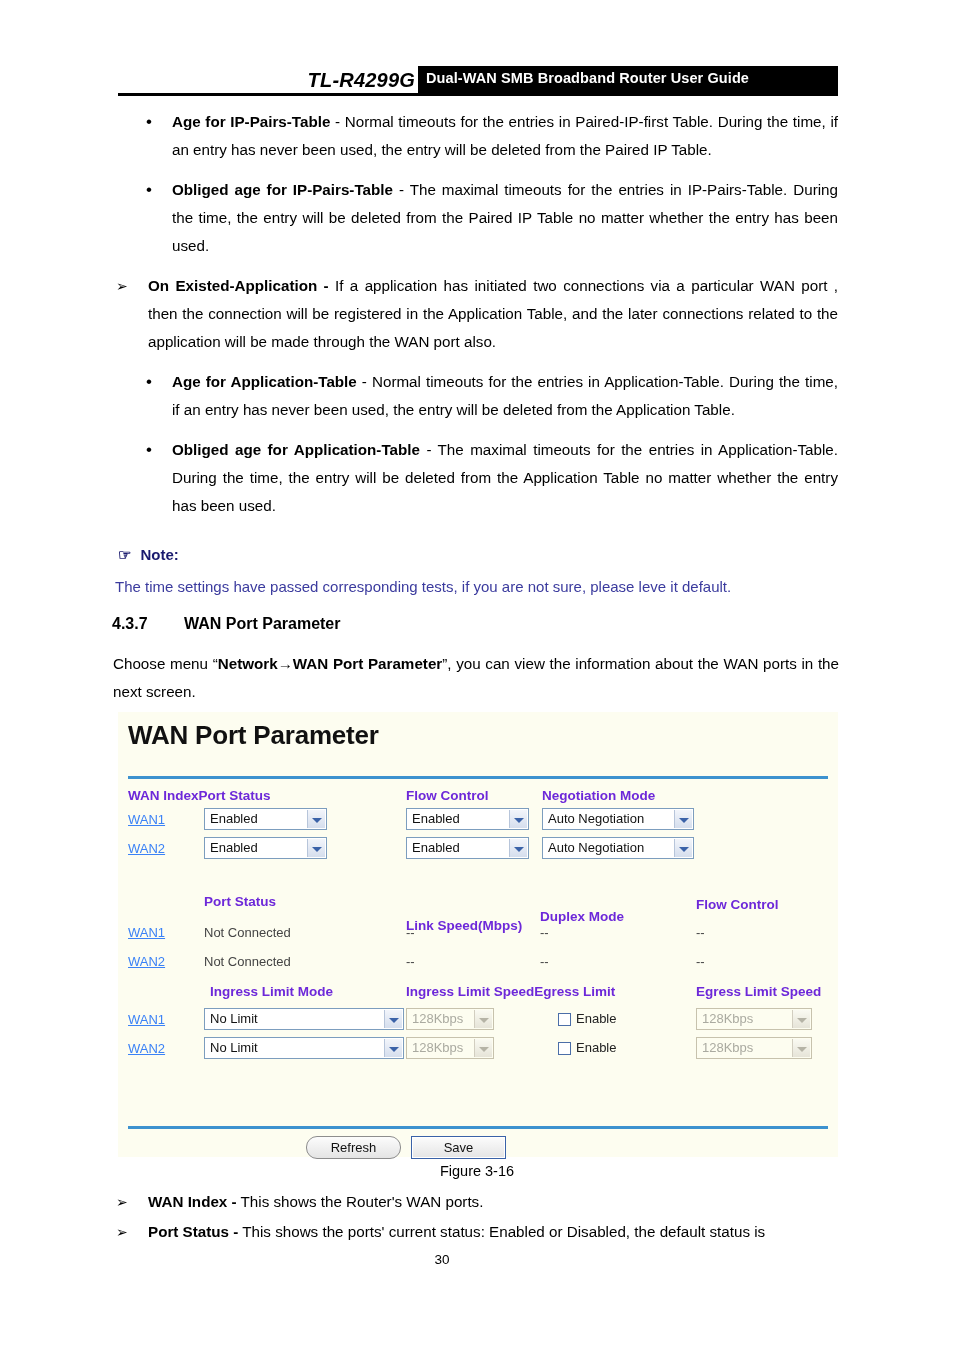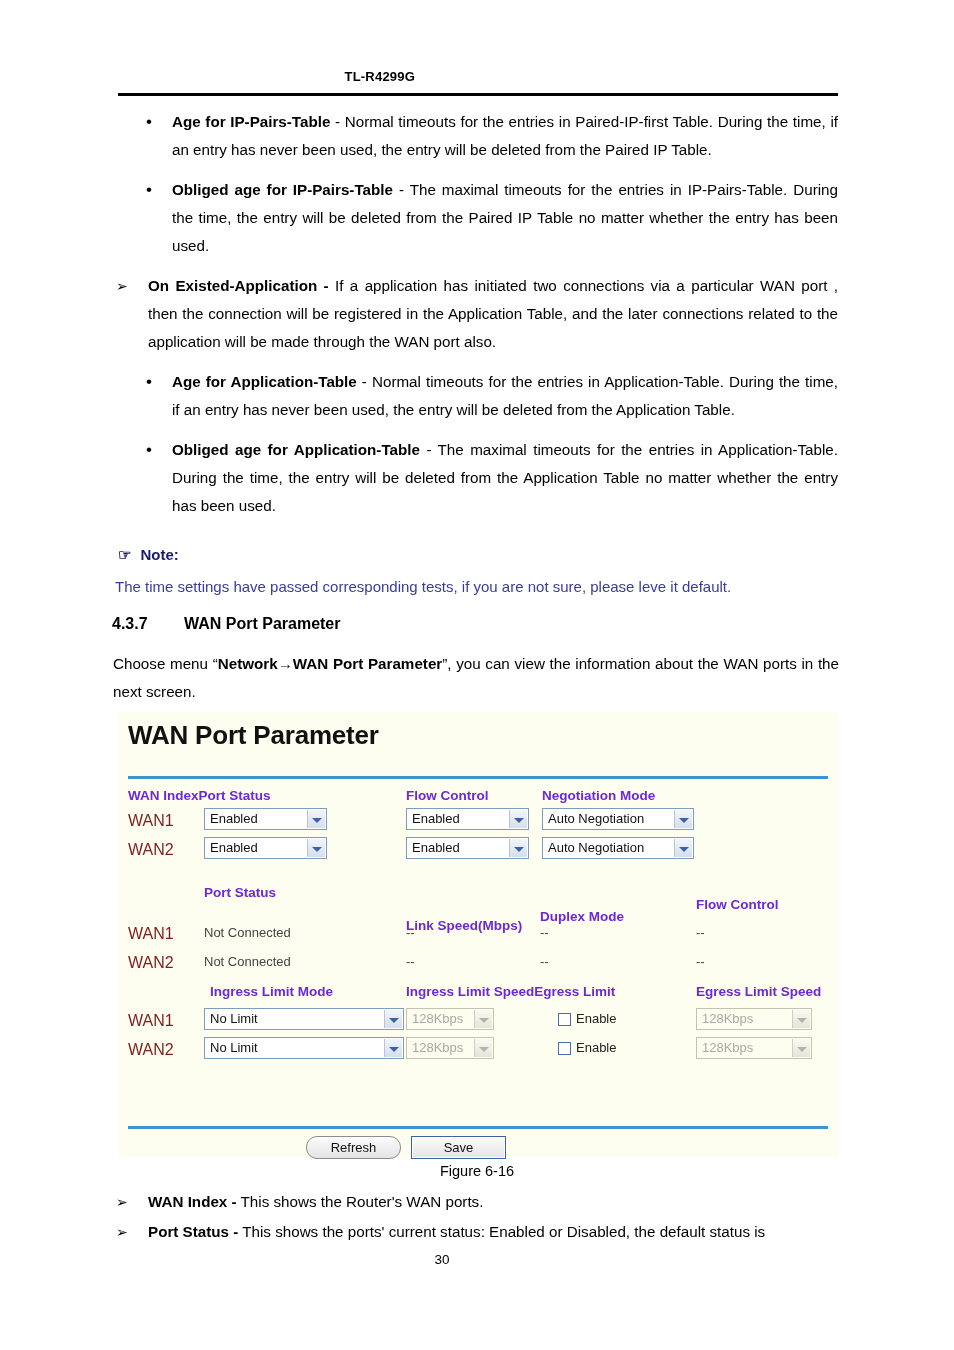--- a/index.html
+++ b/index.html
@@ -21,24 +21,25 @@
     position: absolute;
     left: 118px;
     top: 66px;
     width: 720px;
     height: 28px;
   }
   .hdr-model {
     position: absolute;
     right: 423px;
     top: 3px;
-    font-size: 13px;
+    font-size: 20px;
     font-weight: bold;
     letter-spacing: 0.2px;
     white-space: nowrap;
+    font-style: italic;
   }
   .hdr-title-box {
     position: absolute;
     left: 300px;
     top: 0px;
     width: 420px;
     height: 27px;
     background: #000000;
   }
   .hdr-title-box .hdr-title {
@@ -172,22 +173,23 @@
     left: 10px;
     width: 700px;
     height: 3px;
     background: #3d92cf;
   }
   .ui-hr-top { top: 64px; }
   .ui-hr-bottom { top: 414px; }
 
   .ui-row-label {
     position: absolute;
-    font-size: 16px;
-    color: #7f1d1d;
+    font-size: 13px;
+    color: #3b82f6;
+    text-decoration: underline;
   }
   .ui-col-head {
     position: absolute;
     font-size: 13.5px;
     font-weight: bold;
     color: #6d28d9;
     white-space: nowrap;
   }
   .ui-cell {
     position: absolute;
@@ -292,20 +294,23 @@
     width: 884px;
     text-align: center;
     font-size: 13.5px;
   }
 </style>
 </head>
 <body>
 
 <div class="page-header">
   <span class="hdr-model">TL-R4299G</span>
+  <span class="hdr-title-box">
+    <span class="hdr-title">Dual-WAN  SMB  Broadband  Router  User  Guide</span>
+  </span>
 </div>
 <div class="hdr-rule"></div>
 
 <div class="content">
 
   <div class="li li-l2" style="margin-top:4px;">
     <span class="marker marker-dot">•</span>
     <span class="b">Age for IP-Pairs-Table</span><span> - Normal timeouts for the entries in Paired-IP-first Table. During the time, if an entry has never been used, the entry will be deleted from the Paired IP Table.</span>
   </div>
 
@@ -374,21 +379,21 @@
   </div>
   <div class="sel" style="left:288px; top:125px; width:123px;">
     <span class="sel-val">Enabled</span>
     <span class="sel-btn"></span>
   </div>
   <div class="sel" style="left:424px; top:125px; width:152px;">
     <span class="sel-val">Auto Negotiation</span>
     <span class="sel-btn"></span>
   </div>
 
-  <div class="ui-col-head" style="left:86px; top:173px;">Port Status</div>
+  <div class="ui-col-head" style="left:86px; top:182px;">Port Status</div>
   <div class="ui-col-head" style="left:288px; top:185px;margin-top:21px;">Link Speed(Mbps)</div>
   <div class="ui-col-head" style="left:422px; top:197px;">Duplex Mode</div>
   <div class="ui-col-head" style="left:578px; top:185px;">Flow Control</div>
 
   <div class="ui-row-label" style="left:10px; top:213px;">WAN1</div>
   <div class="ui-cell" style="left:86px; top:213px;">Not Connected</div>
   <div class="ui-cell" style="left:288px; top:213px;">--</div>
   <div class="ui-cell" style="left:422px; top:213px;">--</div>
   <div class="ui-cell" style="left:578px; top:213px;">--</div>
 
@@ -434,21 +439,21 @@
     <span class="sel-btn"></span>
   </div>
 
   <div class="ui-hr ui-hr-bottom"></div>
 
   <div class="btn" style="left:188px; top:424px; width:95px;border-radius:11px;">Refresh</div>
   <div class="btn focus" style="left:293px; top:424px; width:95px;">Save</div>
 
 </div>
 
-<div class="fig-cap">Figure 6-16</div>
+<div class="fig-cap">Figure 3-16</div>
 
 <div style="position:absolute; left:0; top:1188px; width:954px;">
   <div class="li li-l1">
     <span class="marker marker-arrow">➢</span>
     <span class="b">WAN Index -</span><span> This shows the Router's WAN ports.</span>
   </div>
   <div class="li li-l1" style="margin-top:2px;">
     <span class="marker marker-arrow">➢</span>
     <span class="b">Port Status -</span><span> This shows the ports' current status: Enabled or Disabled, the default status is</span>
   </div>

